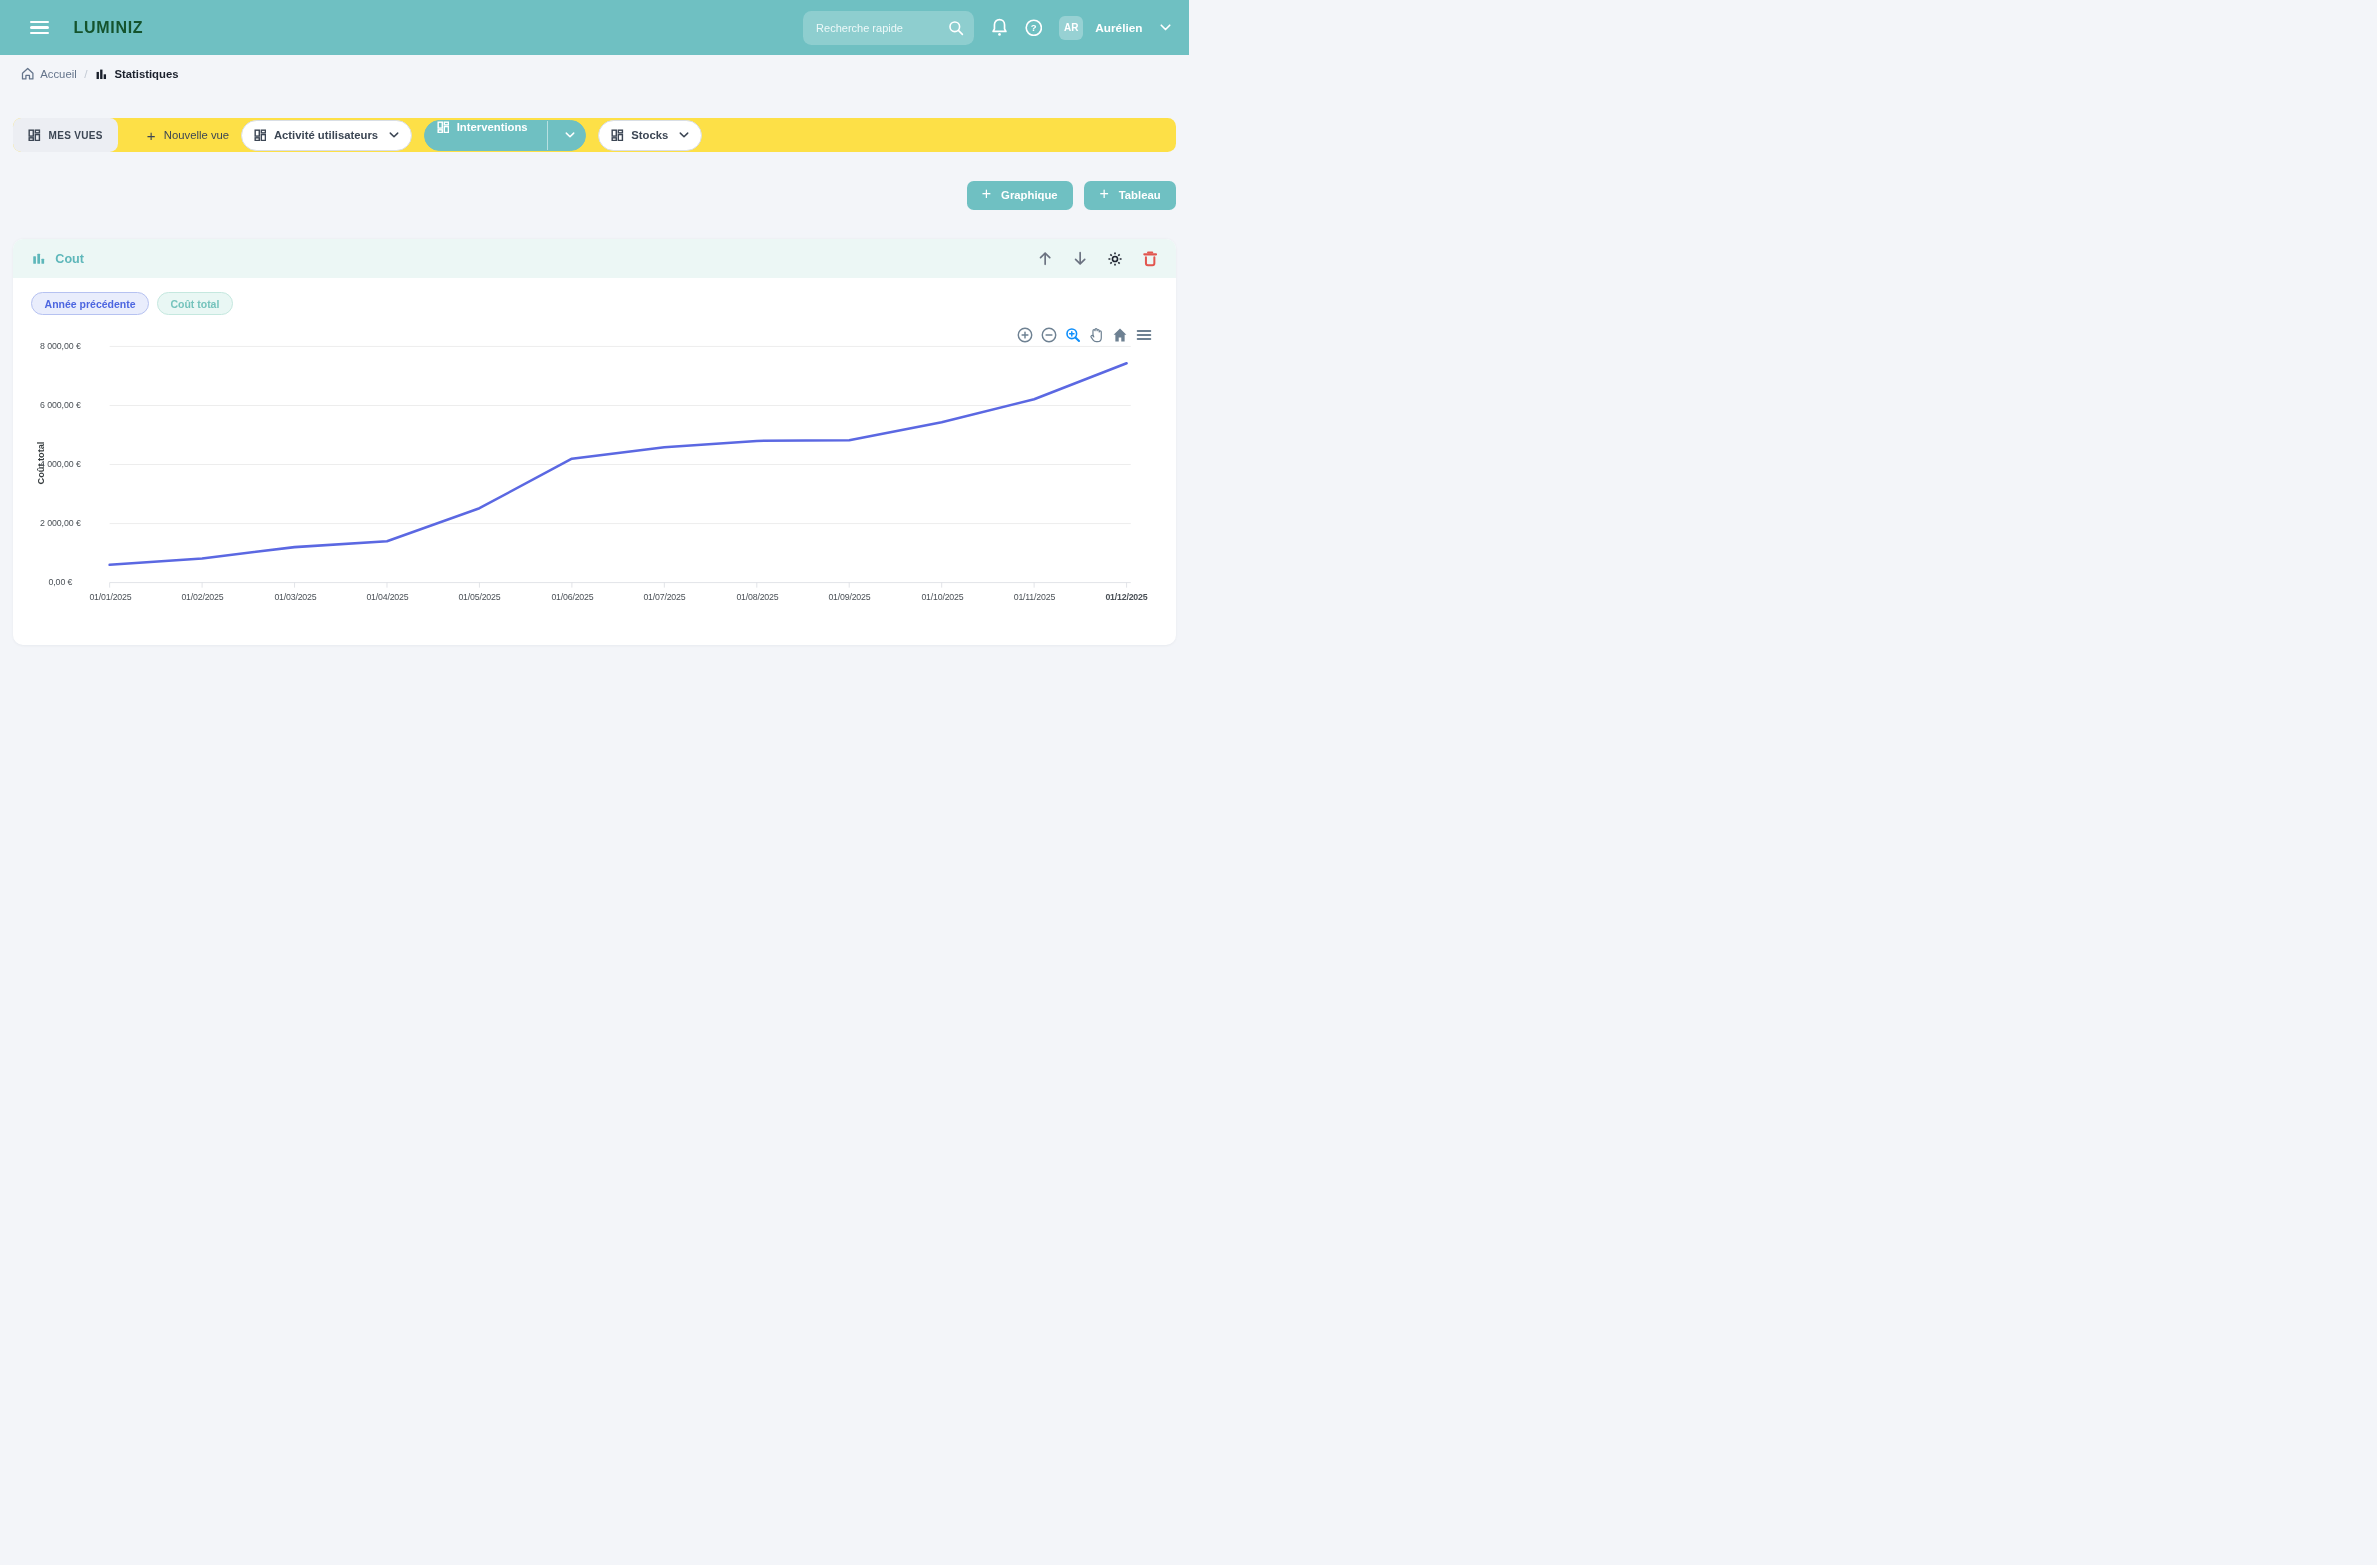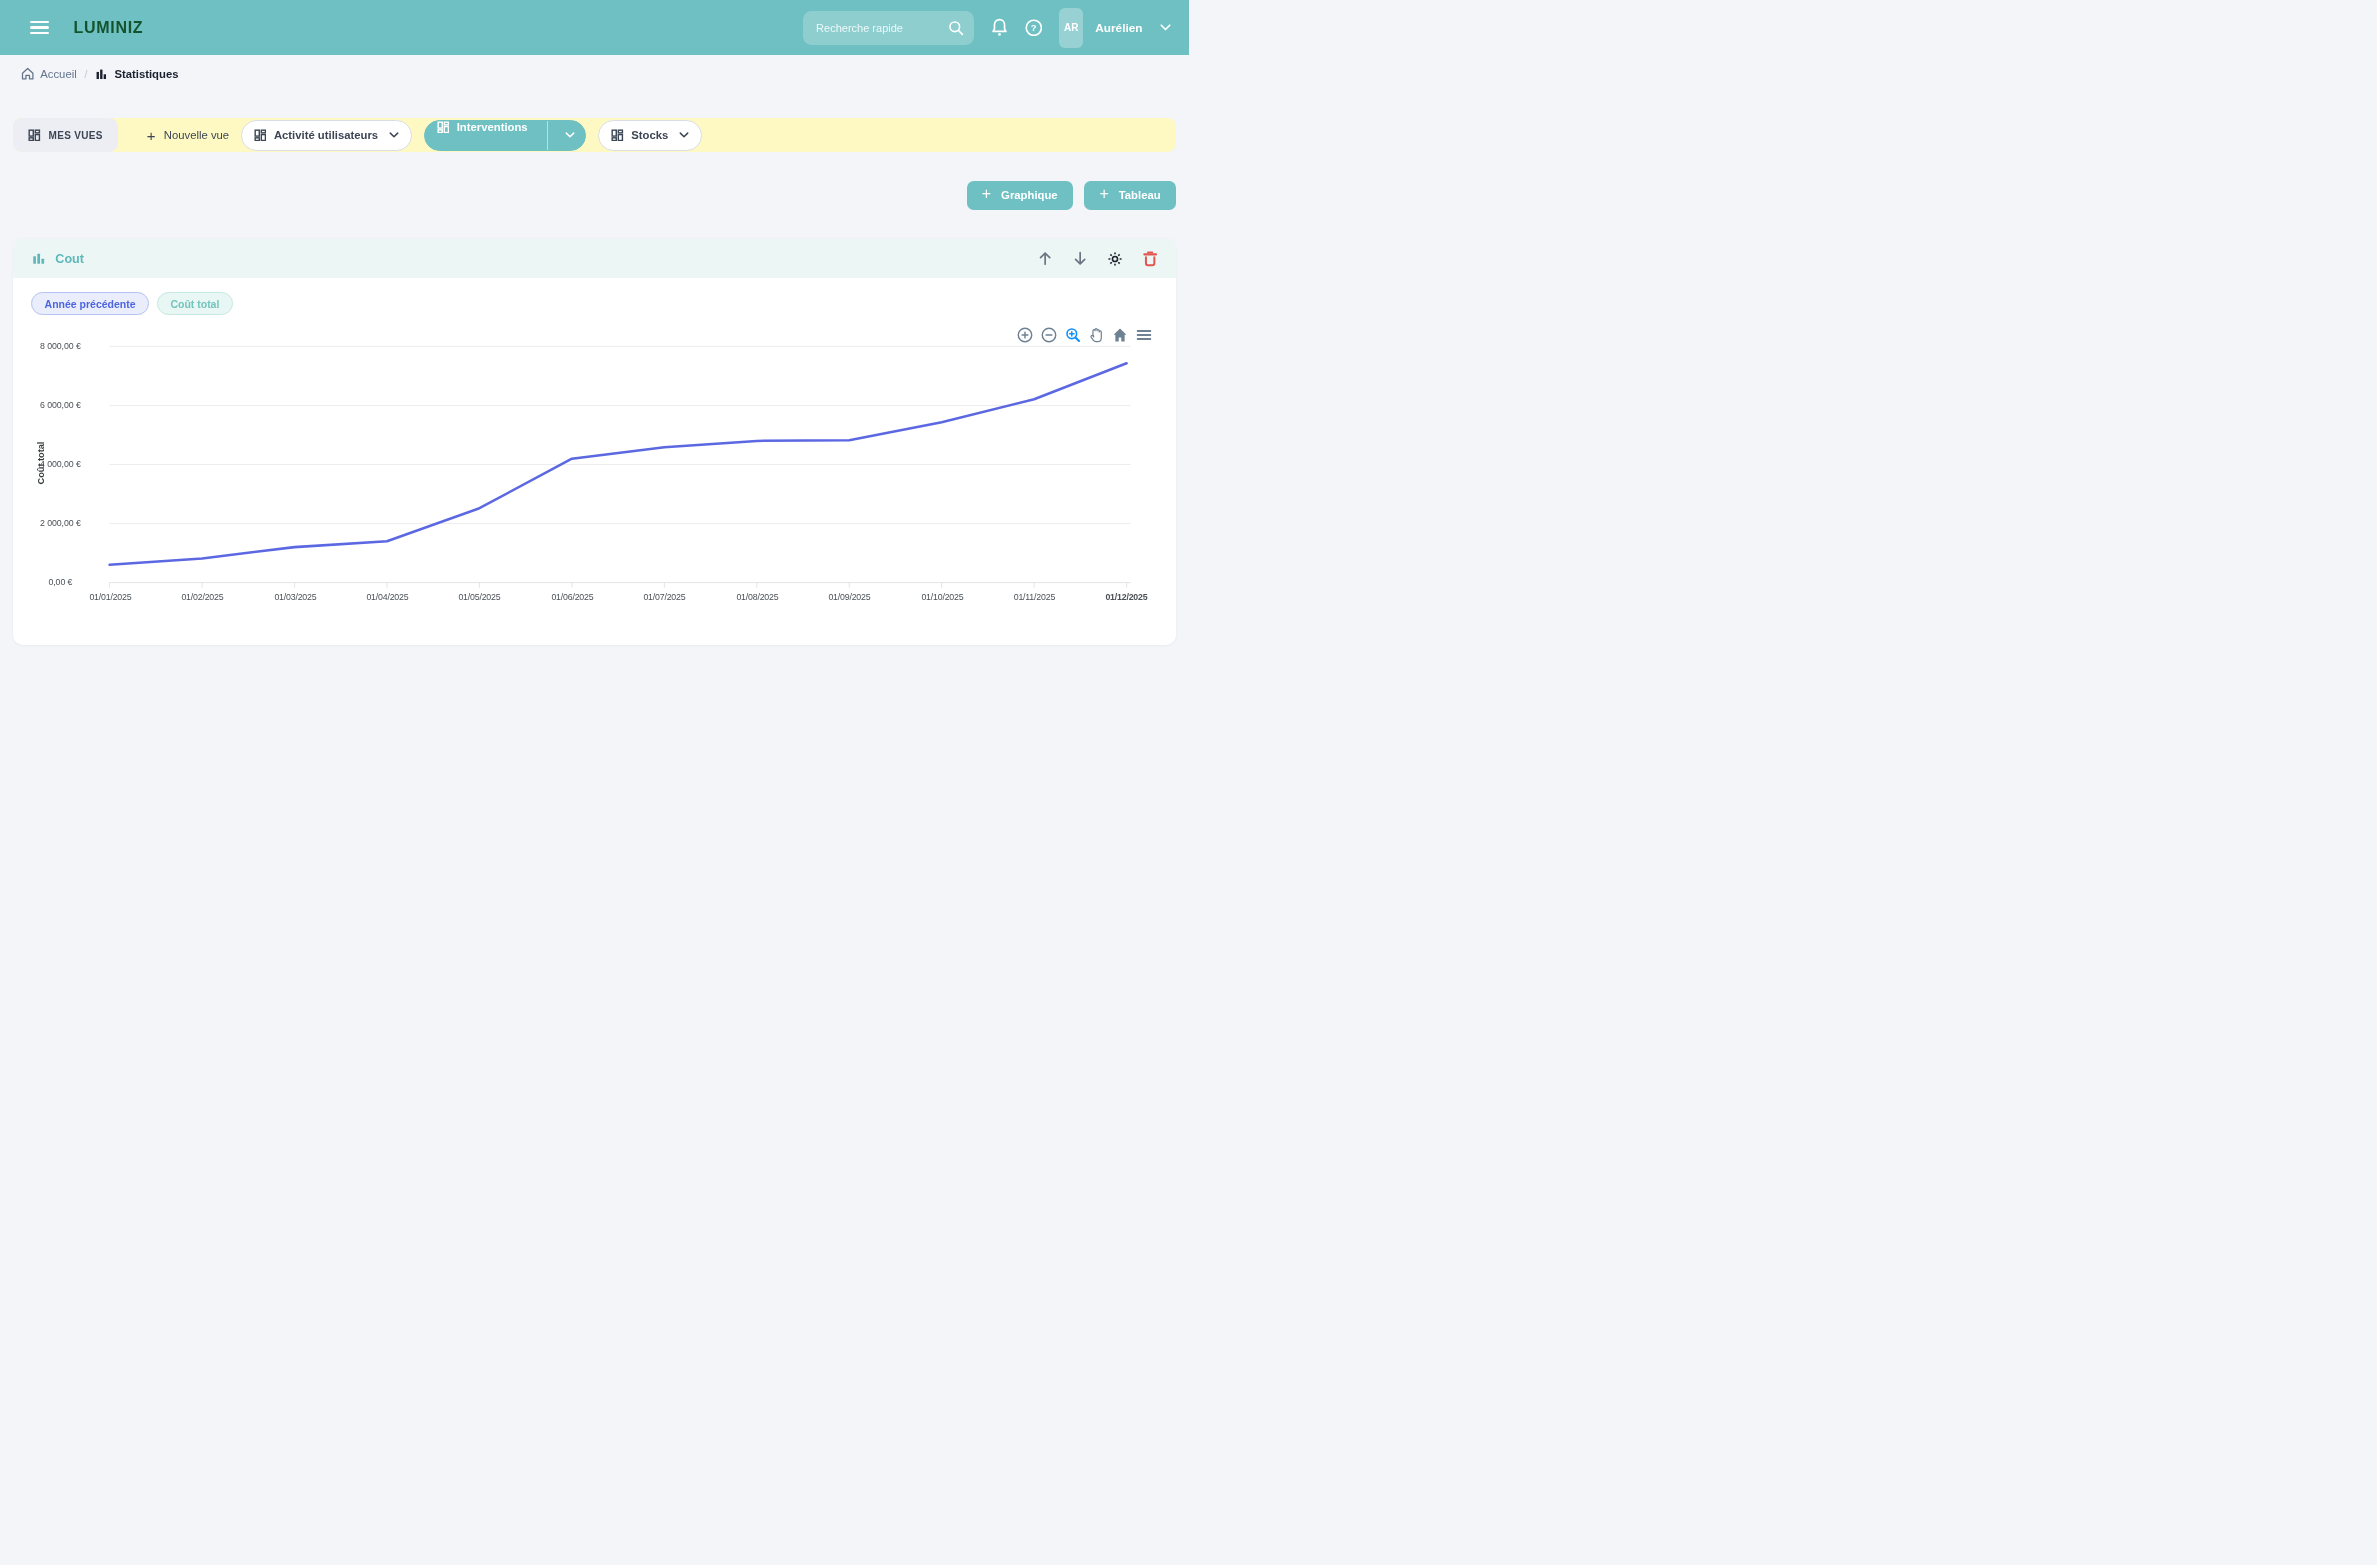--- a/index.html
+++ b/index.html
@@ -25,35 +25,35 @@
     width:171px; height:34px; border-radius:8.4px; background:rgba(255,255,255,0.22);
     display:flex; align-items:center; padding:0 10px 0 13.4px;
   }
   .search-pill input{
     flex:1; border:none; outline:none; background:transparent; color:#fff;
     font-size:11px; font-family:"Liberation Sans",sans-serif; min-width:0;
   }
   .search-pill input::placeholder{ color:#f2fbfb; opacity:.95; }
   .icon-btn{ display:flex; align-items:center; justify-content:center; cursor:pointer; }
   .avatar{
-    width:24px; height:40px; border-radius:5.9px; background:rgba(255,255,255,0.28);
+    width:24px; height:24px; border-radius:5.9px; background:rgba(255,255,255,0.28);
     color:#fff; font-size:10px; font-weight:700; display:flex; align-items:center; justify-content:center;
   }
   .username{ color:#fff; font-size:11.8px; font-weight:600; margin-left:-5px;}
 
   
   .breadcrumb{ position:absolute; top:67px; left:21px; display:flex; align-items:center; gap:7.6px; }
   .crumb-home{ display:flex; align-items:center; gap:5.9px; color:#64748b; font-size:11.3px; cursor:pointer;}
   .crumb-sep{ color:#c3cad4; font-size:11.8px; }
   .crumb-cur{ display:flex; align-items:center; gap:6.7px; color:#1a202c; font-size:11.3px; font-weight:700;}
 
   
   .views-strip{
     position:absolute; top:118px; left:13.4px; right:13.4px; height:34px;
-    background:#fef9c3; border-radius:8.4px; display:flex; align-items:center;
+    background:#fde047; border-radius:8.4px; display:flex; align-items:center;
   }
   .mesvues{
     height:34px; padding:0 15px; background:#eceef3; border-radius:8.4px;
     display:flex; align-items:center; gap:7.6px; cursor:pointer;
     font-size:10px; font-weight:700; letter-spacing:0.3px; color:#3c4654;
   }
   .newview{ display:flex; align-items:center; gap:8.4px; margin-left:29px; cursor:pointer;
     font-size:11.3px; color:#3c4654;}
   .plus-dark{ font-size:15px; font-weight:400; color:#3c4654; line-height:1;}
   .pill{

